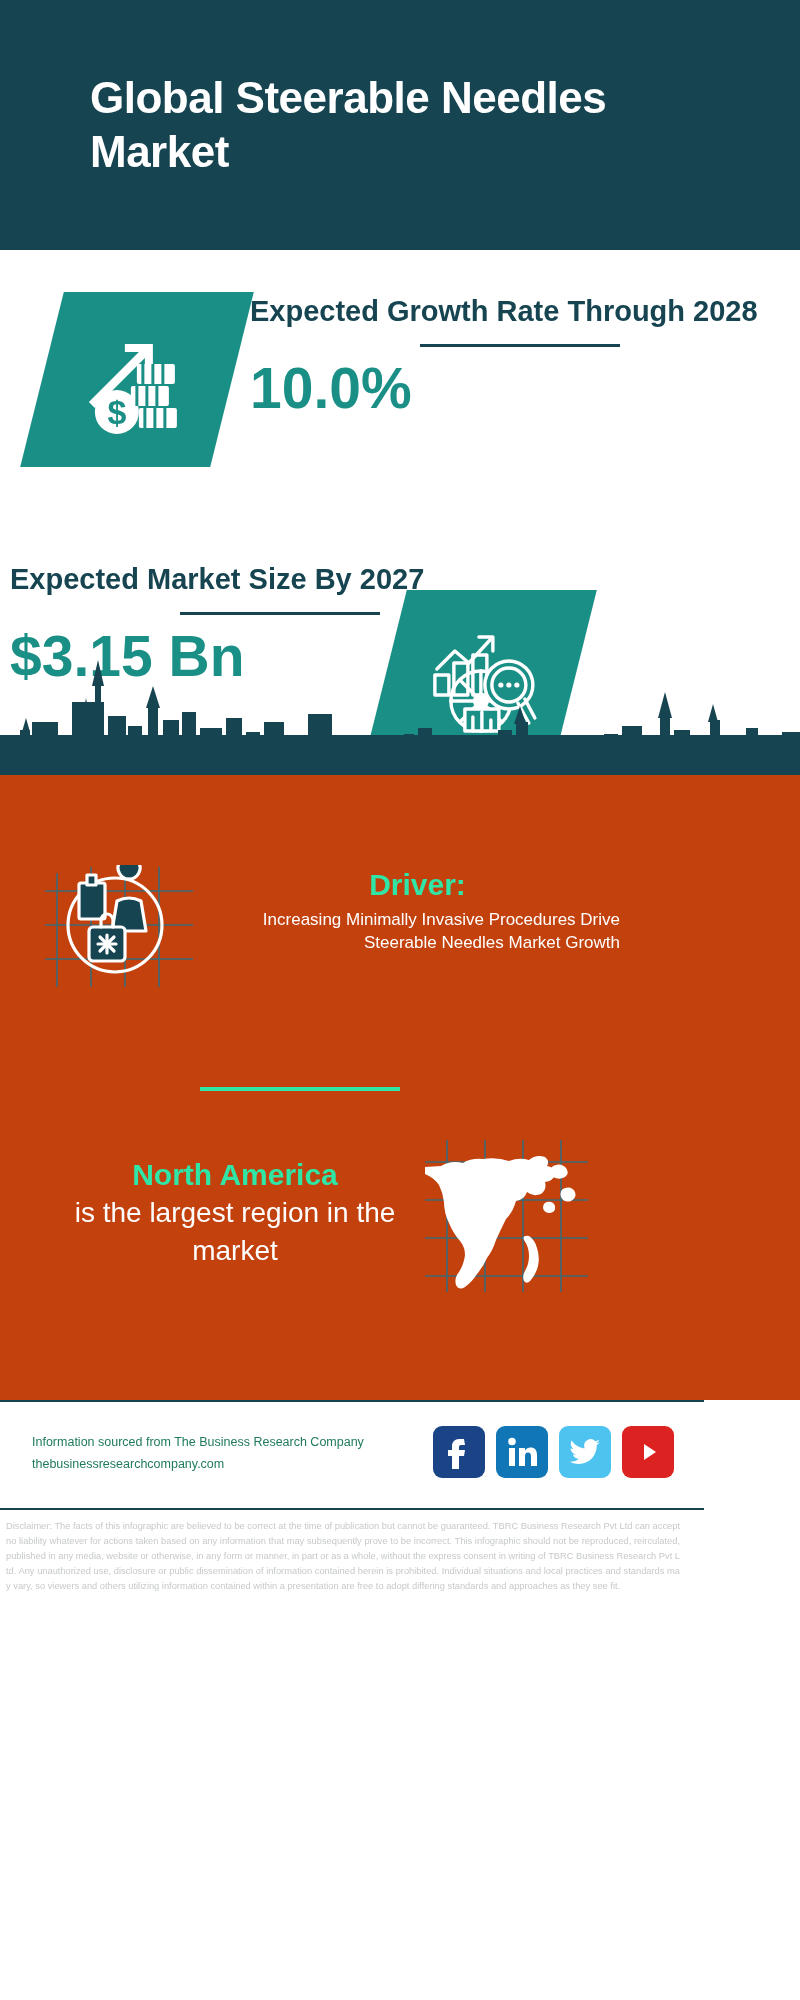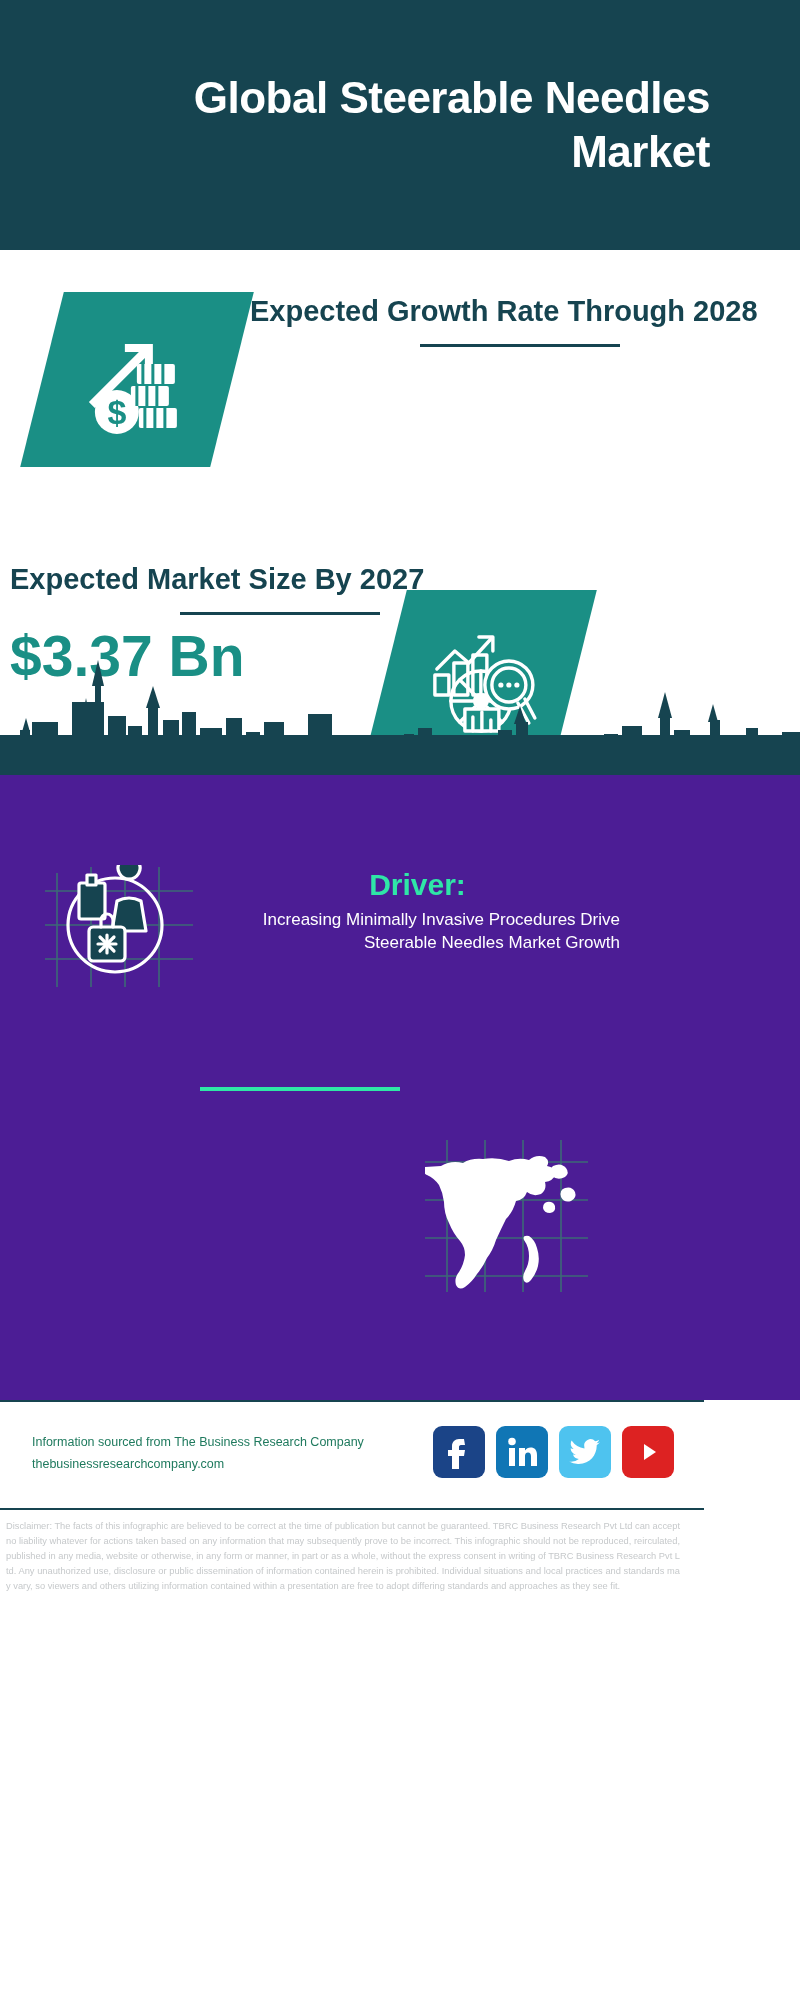--- a/index.html
+++ b/index.html
@@ -16,21 +16,21 @@
   .header {
     width:800px; height:250px;
     background:#164450;
     display:flex; align-items:center; justify-content:center;
   }
   .header h1 {
     color:#ffffff;
     font-size:44px;
     font-weight:bold;
     line-height:1.22;
-    text-align:right;
+    text-align:left;
     letter-spacing:-0.5px;
     max-width:620px;
   }
 
   
   .stats {
     position:relative;
     width:800px; height:520px;
     background:#ffffff;
   }
@@ -67,21 +67,21 @@
   #text-growth { left:250px; top:42px;  width:540px; }
 
   
   #text-size   { left:10px;  top:310px; width:540px; }
   #icon-market { left:385px; top:340px; width:190px; height:175px; }
 
   
   .dark {
     position:relative;
     width:800px; height:630px;
-    background:#4c1d95;
+    background:#c2410c;
   }
   .skyline {
     position:absolute;
     left:0; top:-120px;
     width:800px; height:125px;
     display:block;
   }
 
   .grid-box { position:absolute; }
   .grid-box svg { display:block; }
@@ -210,26 +210,27 @@
         <line x1="78" y1="88" x2="78" y2="108"></line>
         <line x1="88" y1="88" x2="88" y2="108"></line>
       </g>
       <text x="40" y="104" font-family="Liberation Sans, sans-serif" font-size="34" font-weight="bold" fill="#1a8f85" text-anchor="middle">$</text>
     </svg>
   </div>
 
   <div class="stat-text" id="text-growth">
     <div class="stat-title">Expected Growth Rate Through 2028</div>
     <div class="stat-rule"></div>
+    <div class="stat-value">10.0%</div>
   </div>
 
   <div class="stat-text" id="text-size">
     <div class="stat-title">Expected Market Size By 2027</div>
     <div class="stat-rule"></div>
-    <div class="stat-value">$3.37 Bn</div>
+    <div class="stat-value">$3.15 Bn</div>
   </div>
 
   <div class="para" id="icon-market">
     <svg width="118" height="118" viewBox="0 0 118 118">
       <g fill="none" stroke="#ffffff" stroke-width="3.4" stroke-linecap="round" stroke-linejoin="round">
         <polyline points="16,50 34,32 48,44 70,20"></polyline>
         <polyline points="58,18 72,18 72,32"></polyline>
         <rect x="14" y="56" width="14" height="20"></rect>
         <rect x="33" y="44" width="14" height="32"></rect>
         <rect x="52" y="36" width="14" height="40"></rect>
@@ -345,20 +346,24 @@
     </svg>
   </div>
 
   <div class="driver-block">
     <div class="driver-label">Driver:</div>
     <div class="driver-text">Increasing Minimally Invasive Procedures Drive Steerable Needles Market Growth</div>
   </div>
 
   <div class="divider"></div>
 
+  <div class="region-block">
+    <div class="region-name">North America</div>
+    <div class="region-sub">is the largest region in the market</div>
+  </div>
 
   <div class="grid-box" id="icon-map">
     <svg width="165" height="155" viewBox="0 0 165 155">
       <g stroke="#3d6a76" stroke-width="1.6">
         <line x1="22" y1="0" x2="22" y2="152"></line>
         <line x1="60" y1="0" x2="60" y2="152"></line>
         <line x1="98" y1="0" x2="98" y2="152"></line>
         <line x1="136" y1="0" x2="136" y2="152"></line>
         <line x1="0" y1="22" x2="163" y2="22"></line>
         <line x1="0" y1="60" x2="163" y2="60"></line>

